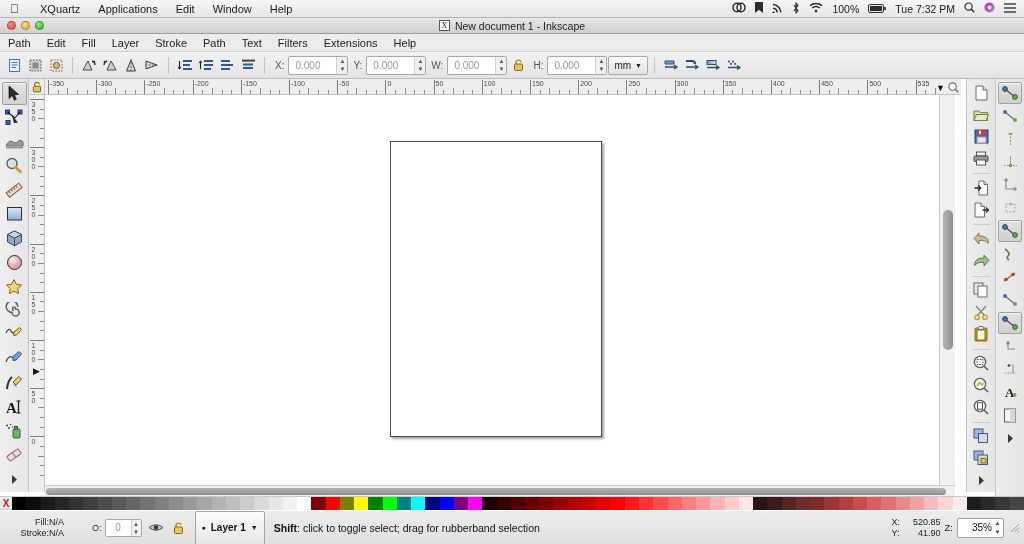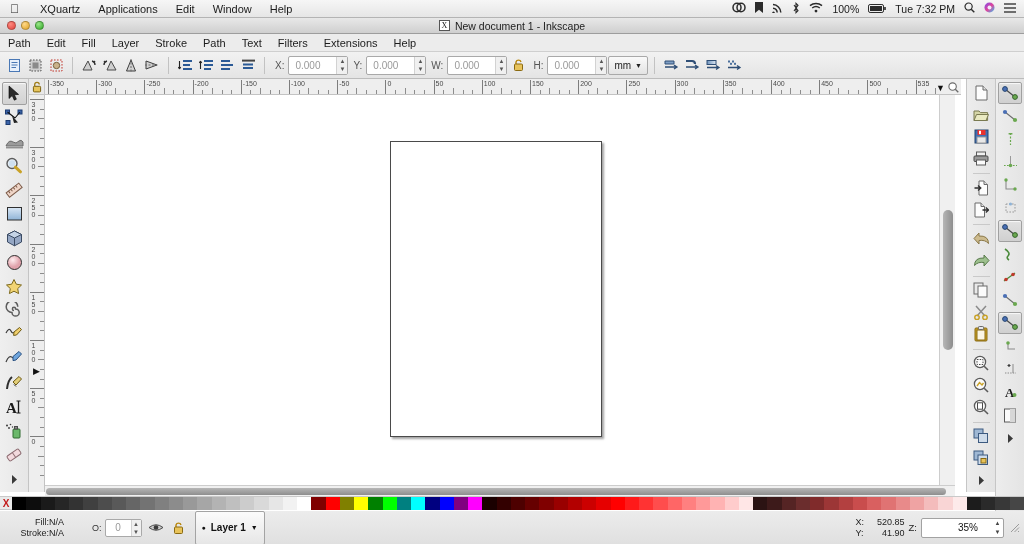--- a/index.html
+++ b/index.html
@@ -234,23 +234,22 @@
   .coord-grid div { display: flex; }
   .coord-grid .ck { width: 11px; }
   .coord-grid .cv { width: 38px; text-align: right; }
   .zlbl { font-size: 9.5px; color: #222; }
   .zspin {
     display: flex; align-items: center; height: 20px;
     border: 1px solid #a2a2a2; border-radius: 2px; background: #fff;
   }
   .zspin input {
     width: 34px; height: 18px; border: 0; outline: 0; background: transparent;
-    font-size: 10px; text-align: left; color: #111;
+    font-size: 10px; text-align: right; color: #111;
     font-family: "Liberation Sans", sans-serif;
-    margin-left: 36px;
   }
   .zspin .arrows { display:flex; flex-direction:column; width: 11px; }
   .zspin .arrows span { font-size: 6px; line-height: 9px; text-align:center; color:#444; }
   .grip { width: 10px; height: 10px; margin-left: 2px; }
 </style>
 </head>
 <body>
 
 <div id="app">
 
@@ -1192,20 +1191,23 @@
       <svg width="11" height="14" viewBox="0 0 11 14">
           <path d="M3 6 V4 a2.6 2.6 0 0 1 5 0" fill="none" stroke="#b8860b" stroke-width="1.4"></path>
           <rect x="1.5" y="6" width="8" height="6.5" rx="1" fill="#e8c35a" stroke="#8a6a12"></rect>
         </svg>
     </span>
     <span class="layersel">
       <span style="font-size:7px">●</span>
       <span>Layer 1</span>
       <span style="font-size:7px">▼</span>
     </span>
+    <span class="statusmsg">
+      <b>Shift</b><span>: click to toggle select; drag for rubberband selection</span>
+    </span>
     <span class="coords">
       <span class="coord-grid">
         <div>
             <span class="ck">X:</span>
             <span class="cv">520.85</span>
           </div>
         <div>
             <span class="ck">Y:</span>
             <span class="cv">41.90</span>
           </div>

